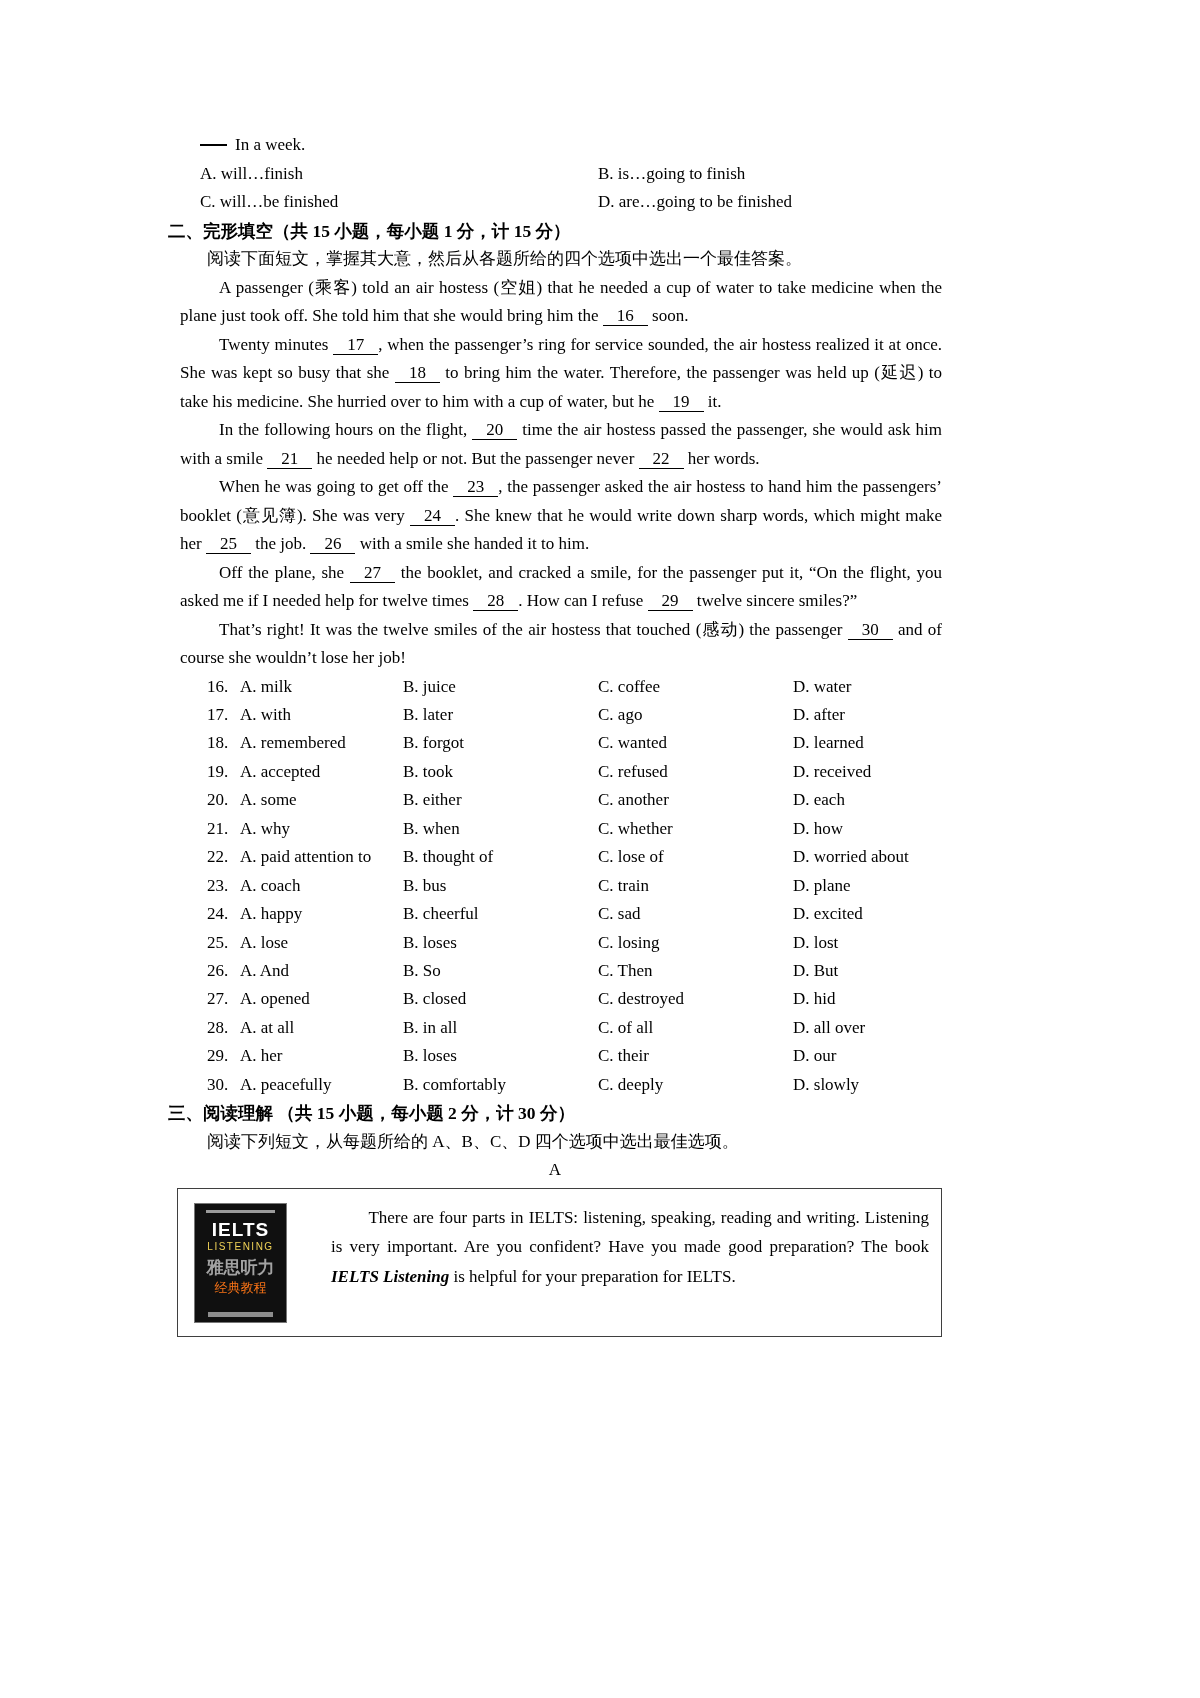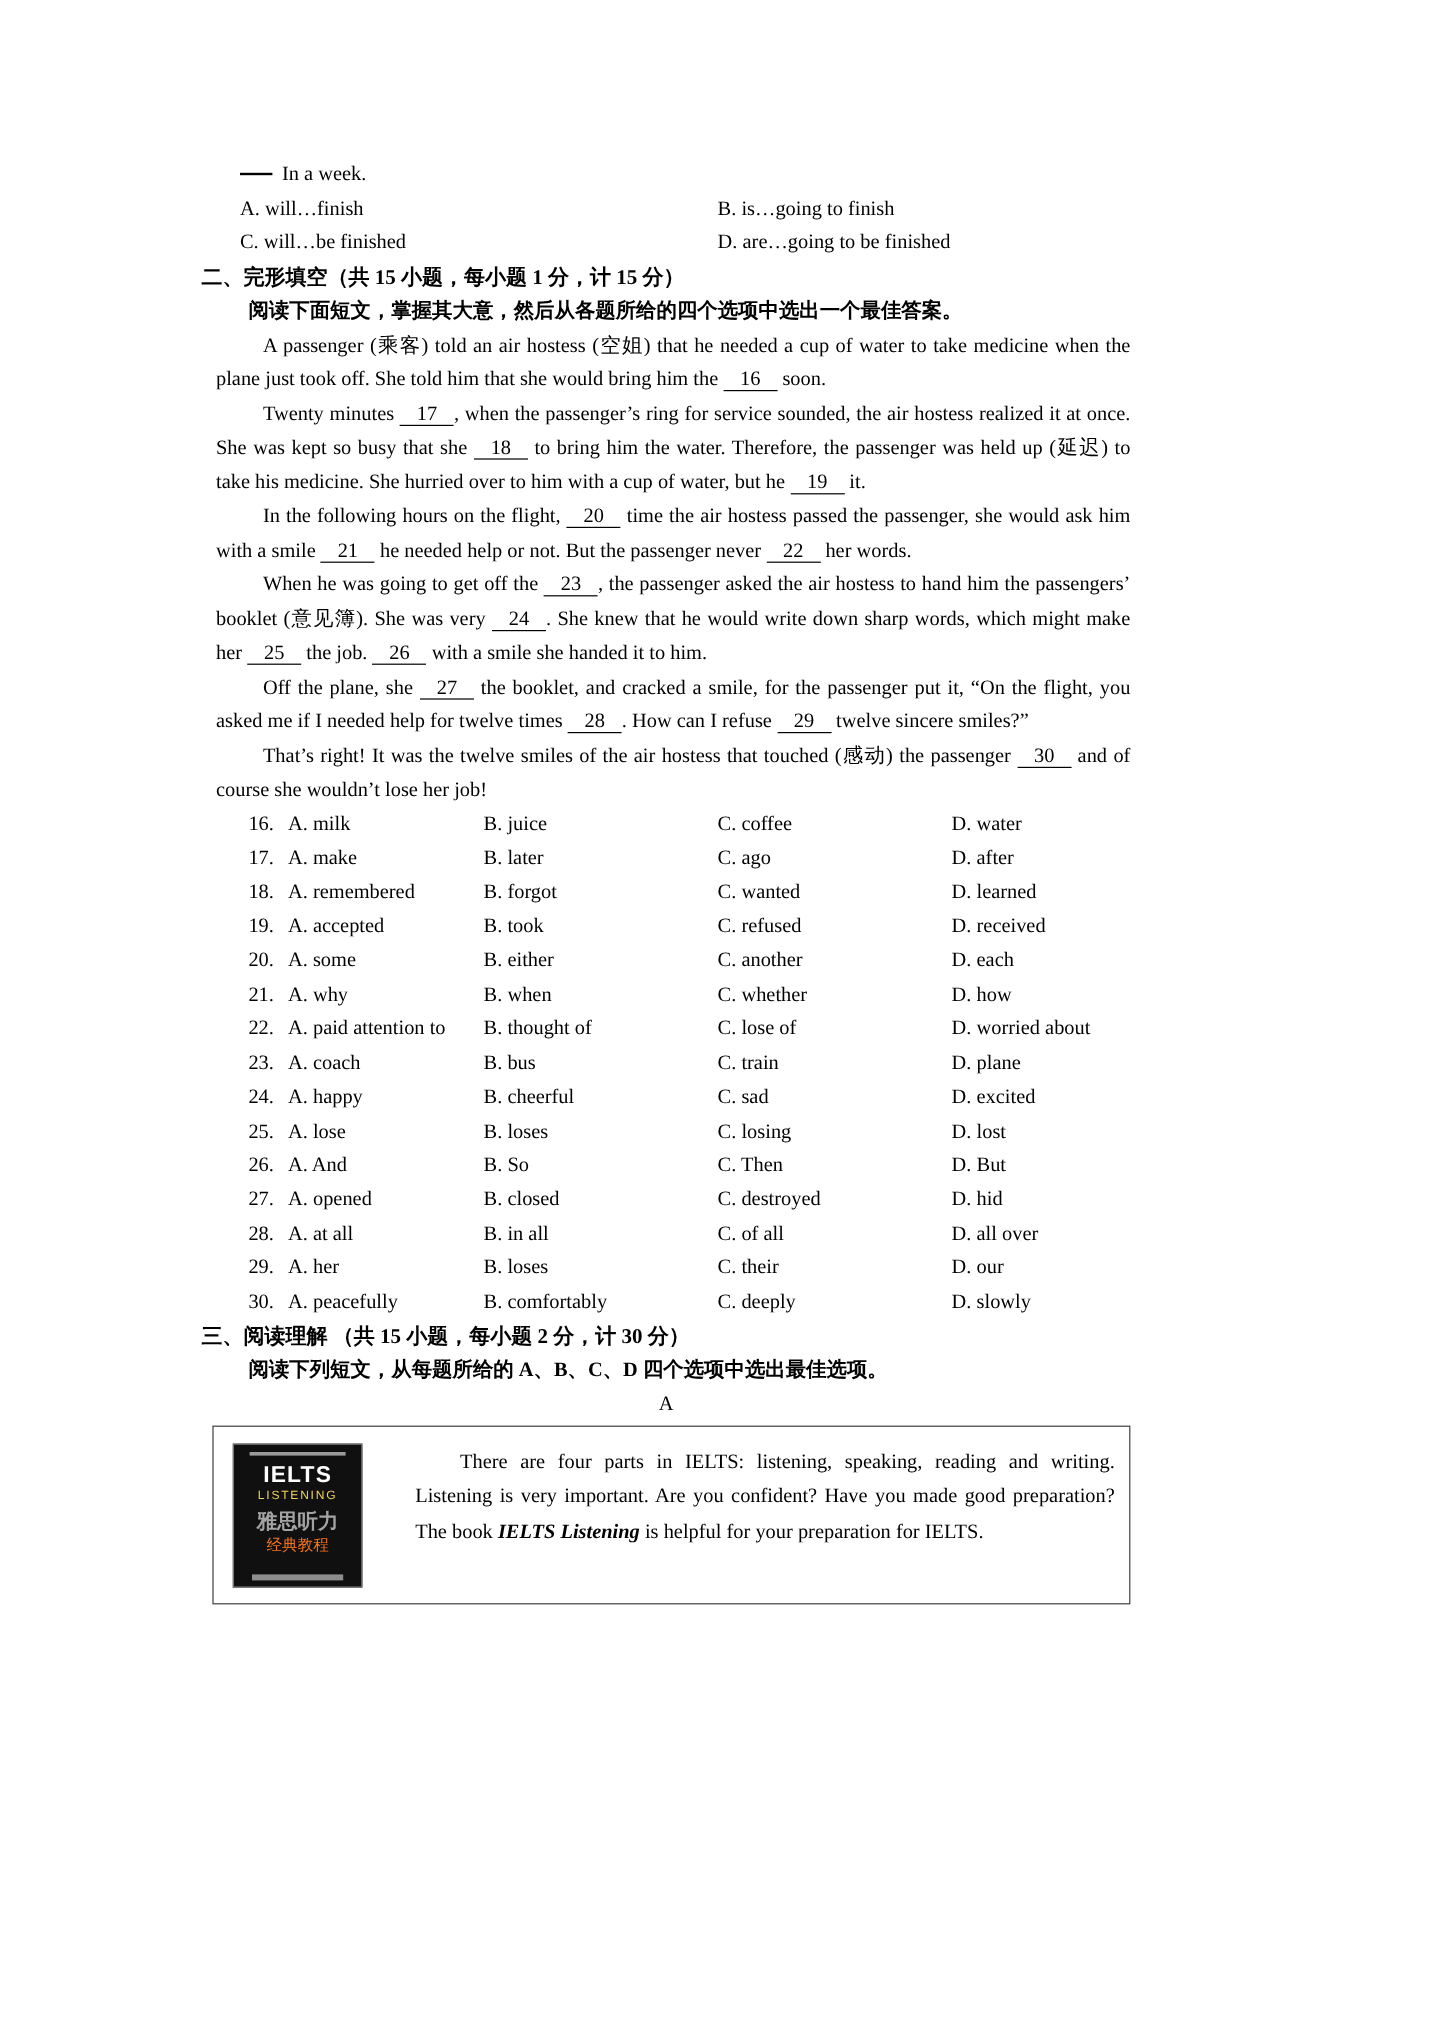--- a/index.html
+++ b/index.html
@@ -20,21 +20,21 @@
     display:inline-block; width:27px; height:2px; background:#000;
     vertical-align:4px; margin-right:8px;
   }
   .opt2 {
     display:grid; grid-template-columns:398px 1fr;
     padding-left:32px; line-height:28.5px;
   }
   h2.sec {
     font-size:17.5px; font-weight:bold; line-height:28.5px;
   }
-  .instr { line-height:28.5px; text-indent:2.3em;font-weight:bold; }
+  .instr { line-height:28.5px; text-indent:2.3em; }
   .para {
     line-height:28.5px; text-align:justify; text-indent:2.3em;margin-left:12px;
   }
   .blank {
     border-bottom:1px solid #000;
     padding:0 14px;
     white-space:nowrap;
   }
   .opts { padding-left:39px; }
   .opt-row {
@@ -44,21 +44,21 @@
   }
   .passage-label { text-align:center; line-height:28.5px; }
   .rbox {
     border:1px solid #3f3f3f;
     margin:3px 0 0 9px;
     padding:14px 12px 13px 16px;
     display:flex; gap:44px; align-items:flex-start;
   }
   .book {
     flex:0 0 auto;
-    width:108px; height:120px;
+    width:93px; height:120px;
     background:#101010;
     border:1px solid #777;
     color:#fff;
     display:flex; flex-direction:column; align-items:center;
     padding:6px 4px 5px 4px;
     text-align:center;
   }
   .book-topline { width:82%; height:3px; background:#9b9b9b; margin-bottom:7px; }
   .book-title {
     font-family:"Liberation Sans","DejaVu Sans",sans-serif;
@@ -105,21 +105,21 @@
     <div class="opts">
         <div class="opt-row">
           <span>16.</span>
           <span>A. milk</span>
           <span>B. juice</span>
           <span>C. coffee</span>
           <span>D. water</span>
         </div>
         <div class="opt-row">
           <span>17.</span>
-          <span>A. make</span>
+          <span>A. with</span>
           <span>B. later</span>
           <span>C. ago</span>
           <span>D. after</span>
         </div>
         <div class="opt-row">
           <span>18.</span>
           <span>A. remembered</span>
           <span>B. forgot</span>
           <span>C. wanted</span>
           <span>D. learned</span>

